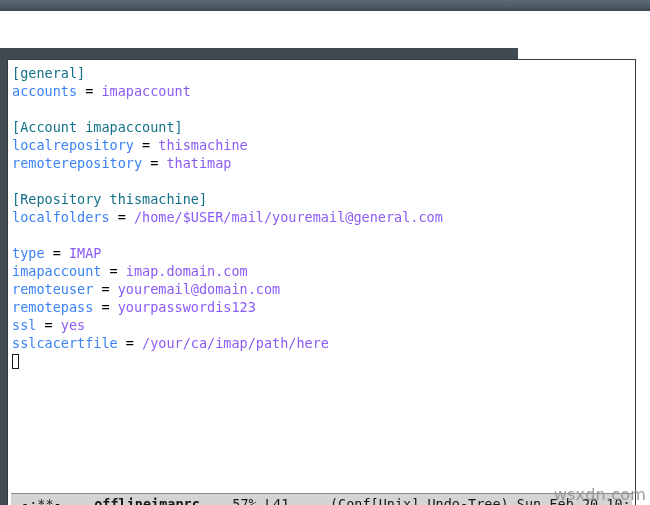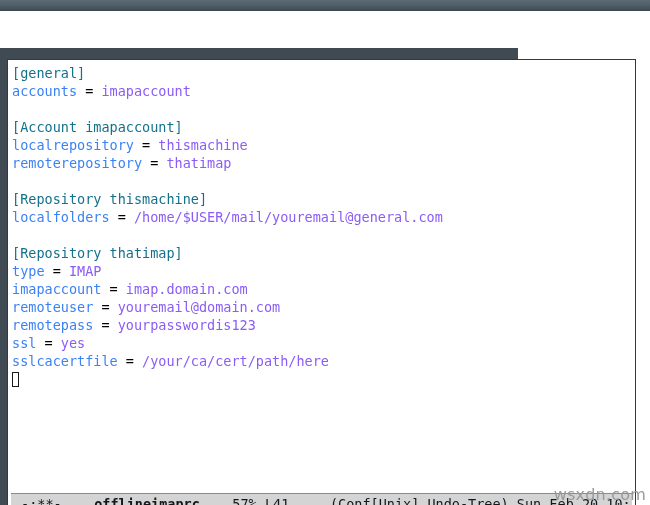--- a/index.html
+++ b/index.html
@@ -165,27 +165,26 @@
       <div class="code-line"><span class="tok-section">[general]</span></div>
           <div class="code-line"><span class="tok-key">accounts</span><span class="tok-punct"> = </span><span class="tok-val">imapaccount</span></div>
           <div class="code-line blank">&nbsp;</div>
           <div class="code-line"><span class="tok-section">[Account imapaccount]</span></div>
           <div class="code-line"><span class="tok-key">localrepository</span><span class="tok-punct"> = </span><span class="tok-val">thismachine</span></div>
           <div class="code-line"><span class="tok-key">remoterepository</span><span class="tok-punct"> = </span><span class="tok-val">thatimap</span></div>
           <div class="code-line blank">&nbsp;</div>
           <div class="code-line"><span class="tok-section">[Repository thismachine]</span></div>
           <div class="code-line"><span class="tok-key">localfolders</span><span class="tok-punct"> = </span><span class="tok-val">/home/$USER/mail/youremail@general.com</span></div>
           <div class="code-line blank">&nbsp;</div>
-          <div class="code-line"><span class="tok-section">[Repository thatimap]</span></div>
           <div class="code-line"><span class="tok-key">type</span><span class="tok-punct"> = </span><span class="tok-val">IMAP</span></div>
           <div class="code-line"><span class="tok-key">imapaccount</span><span class="tok-punct"> = </span><span class="tok-val">imap.domain.com</span></div>
           <div class="code-line"><span class="tok-key">remoteuser</span><span class="tok-punct"> = </span><span class="tok-val">youremail@domain.com</span></div>
           <div class="code-line"><span class="tok-key">remotepass</span><span class="tok-punct"> = </span><span class="tok-val">yourpasswordis123</span></div>
           <div class="code-line"><span class="tok-key">ssl</span><span class="tok-punct"> = </span><span class="tok-val">yes</span></div>
-          <div class="code-line"><span class="tok-key">sslcacertfile</span><span class="tok-punct"> = </span><span class="tok-val">/your/ca/cert/path/here</span></div>
+          <div class="code-line"><span class="tok-key">sslcacertfile</span><span class="tok-punct"> = </span><span class="tok-val">/your/ca/imap/path/here</span></div>
           <div class="code-line cursor-line"><span class="cursor-box"></span></div>
         </div>
 
       <div id="modeline">
         <span class="ml-seg">-:**-</span><span class="ml-seg">   </span><span class="ml-seg ml-file">.offlineimaprc</span><span class="ml-seg">    </span><span class="ml-seg">57%</span><span class="ml-seg"> </span><span class="ml-seg">L41</span><span class="ml-seg">     </span><span class="ml-seg">(Conf[Unix] Undo-Tree)</span><span class="ml-seg"> </span><span class="ml-seg">Sun Feb 20 10:11</span>
       </div>
 
       <div id="echo-area"></div>
 
     </div>

